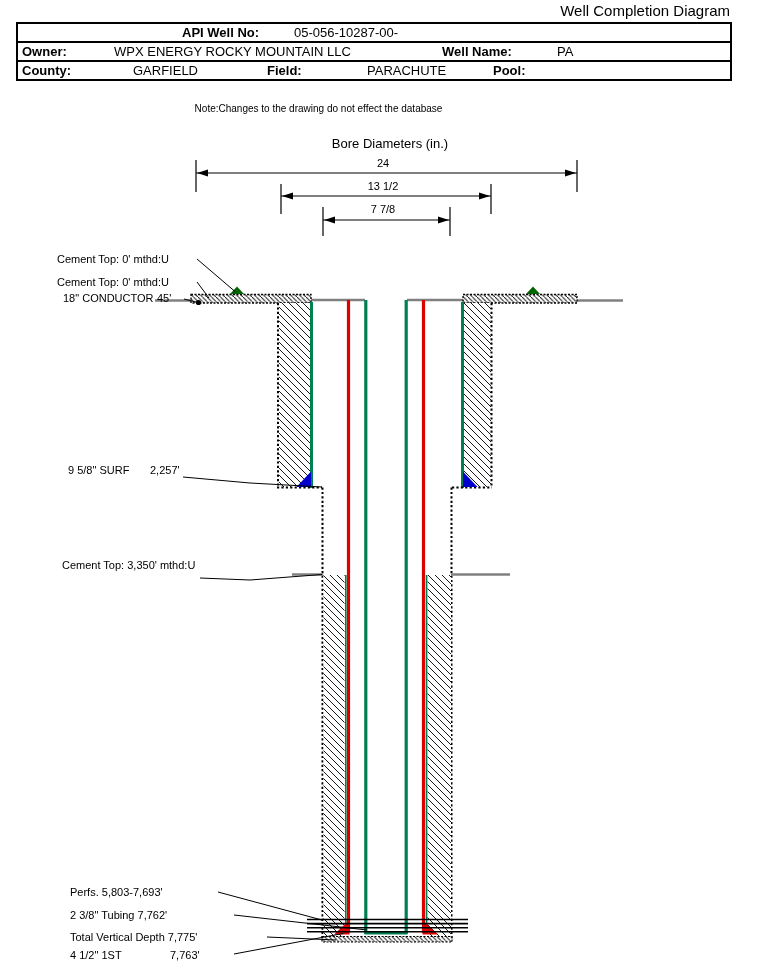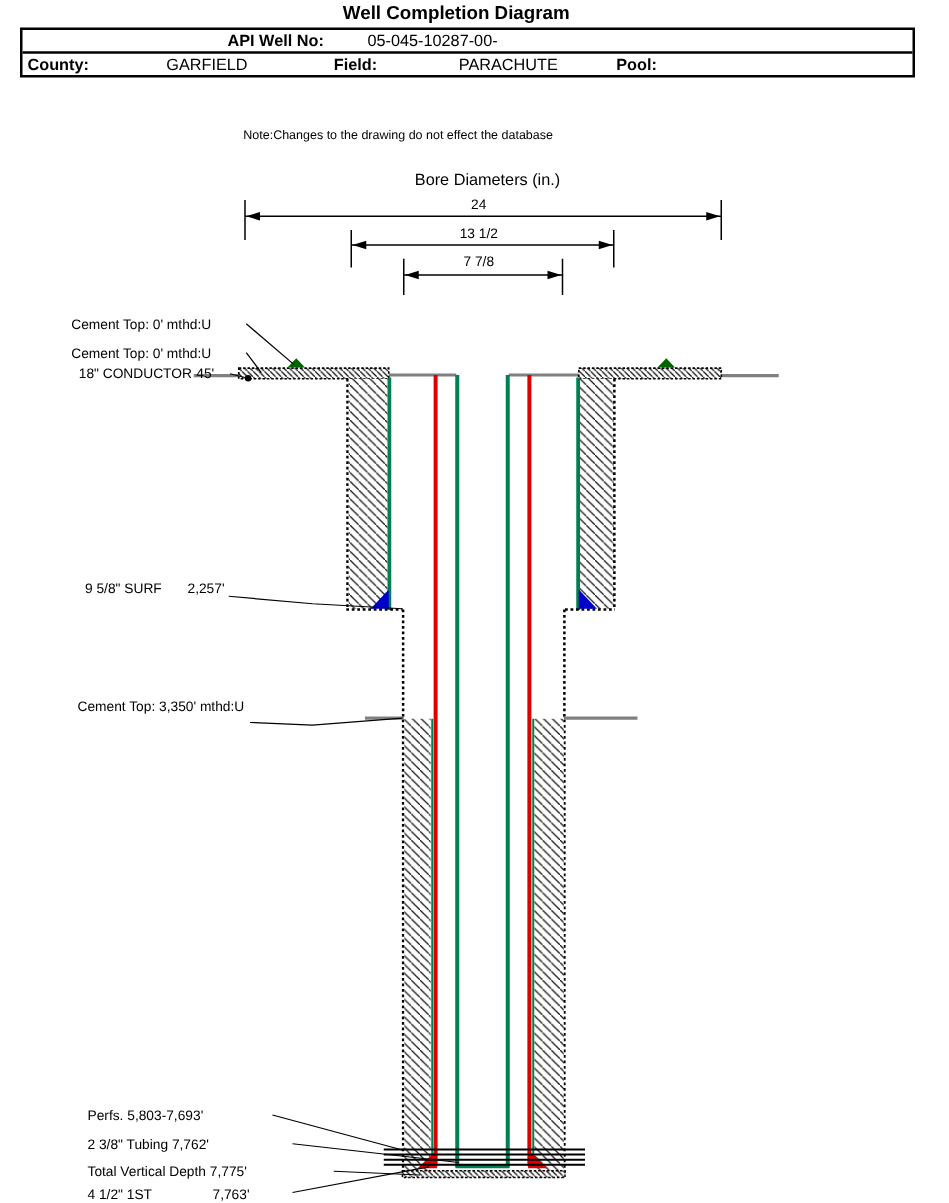--- a/index.html
+++ b/index.html
@@ -1,35 +1,41 @@
 <!DOCTYPE html>
 <html><head>
 <meta charset="utf-8">
 <style>
   html,body{margin:0;padding:0;background:#ffffff;}
   body{width:759px;height:962px;position:relative;font-family:"Liberation Sans",sans-serif;color:#000;}
   .abs{position:absolute;}
-  .page-title{top:2px;left:0;width:730px;text-align:center;font-size:15px;font-weight:bold;}
+  .page-title{top:2px;left:0;width:730px;text-align:right;font-size:15px;font-weight:normal;}
   .info-table{top:22px;left:16px;width:712px;border:2px solid #000;background:#fff;}
   .t-row{position:relative;height:17px;text-align:center;}
   .t-row + .t-row{border-top:2px solid #000;}
   .t-row span{position:absolute;top:1px;font-size:13px;white-space:pre;}
   .lbl{font-weight:bold;}
   .note-line{top:103px;left:0;width:637px;text-align:center;font-size:10px;}
   svg text{font-family:"Liberation Sans",sans-serif;fill:#000;}
 </style>
 </head>
 <body>
 
 <div class="abs page-title">Well Completion Diagram</div>
 
 <div class="abs info-table">
   <div class="t-row">
     <span class="lbl" style="left:164px">API Well No:</span>
-    <span style="left:276px">05-045-10287-00-</span>
+    <span style="left:276px">05-056-10287-00-</span>
+  </div>
+  <div class="t-row">
+    <span class="lbl" style="left:4px">Owner:</span>
+    <span style="left:96px">WPX ENERGY ROCKY MOUNTAIN LLC</span>
+    <span class="lbl" style="left:424px">Well Name:</span>
+    <span style="left:539px">PA</span>
   </div>
   <div class="t-row">
     <span class="lbl" style="left:4px">County:</span>
     <span style="left:115px">GARFIELD</span>
     <span class="lbl" style="left:249px">Field:</span>
     <span style="left:349px">PARACHUTE</span>
     <span class="lbl" style="left:475px">Pool:</span>
     <span style="left:530px"></span>
   </div>
 </div>

